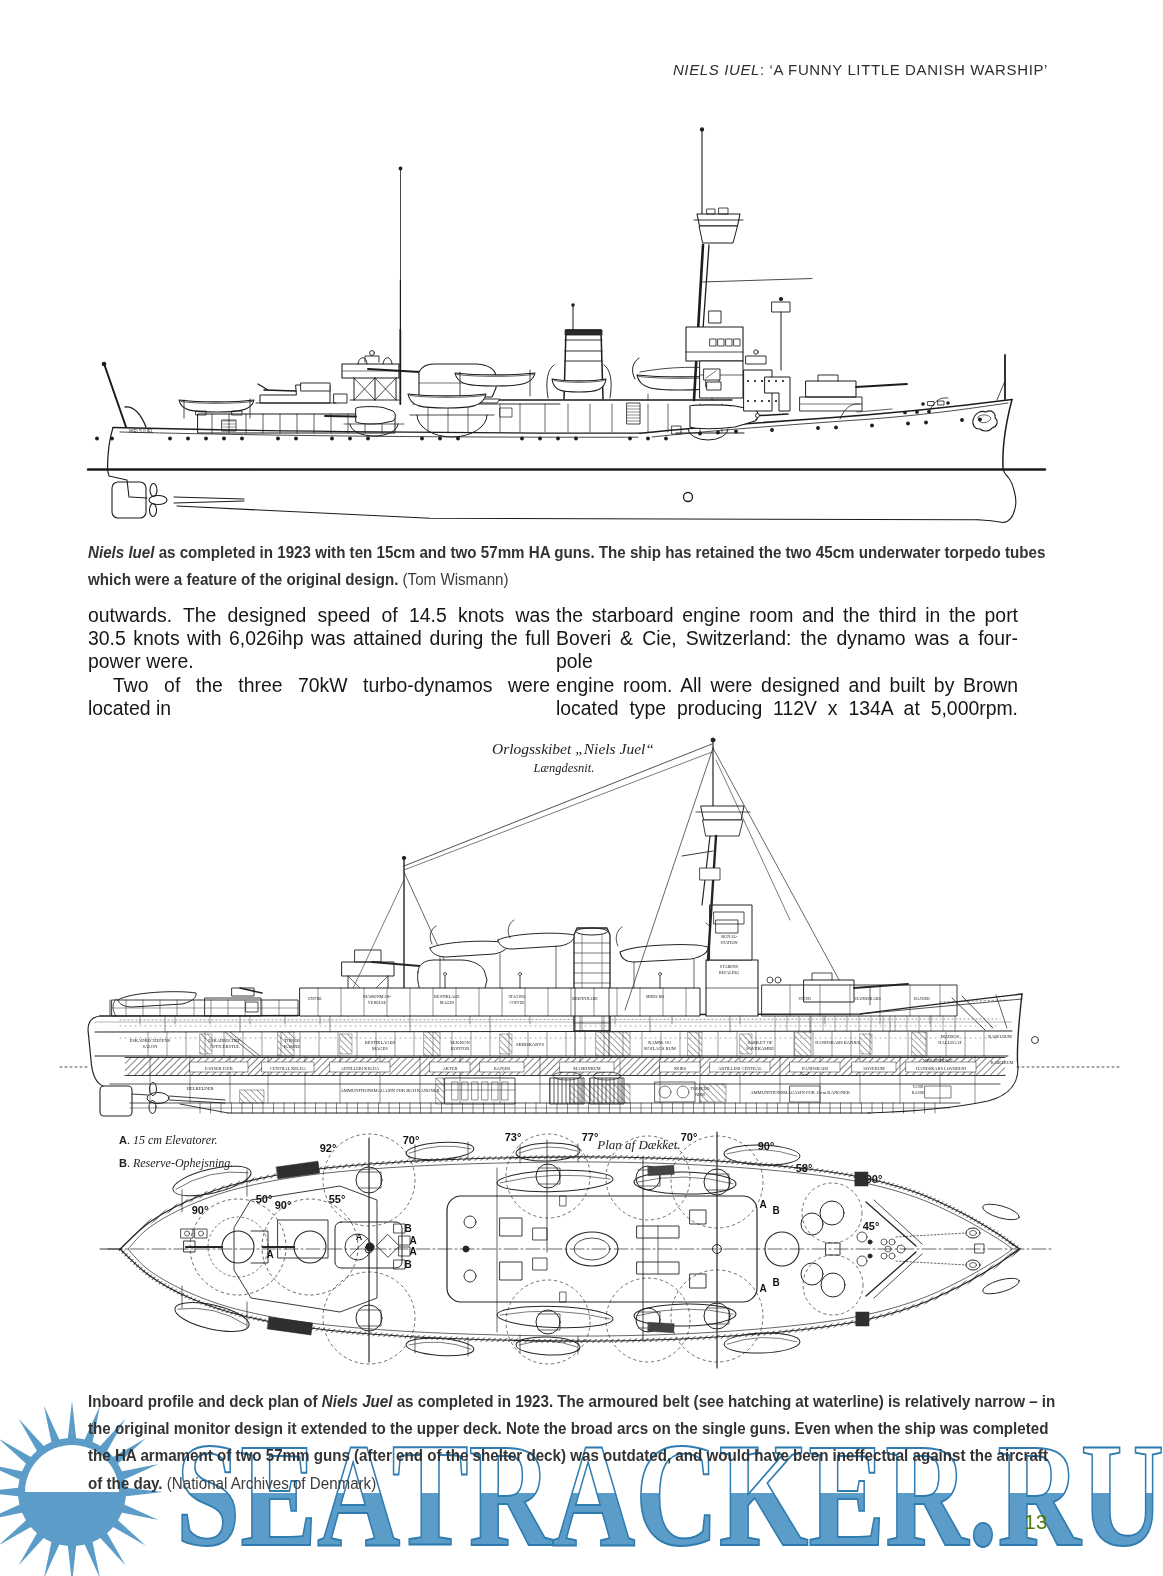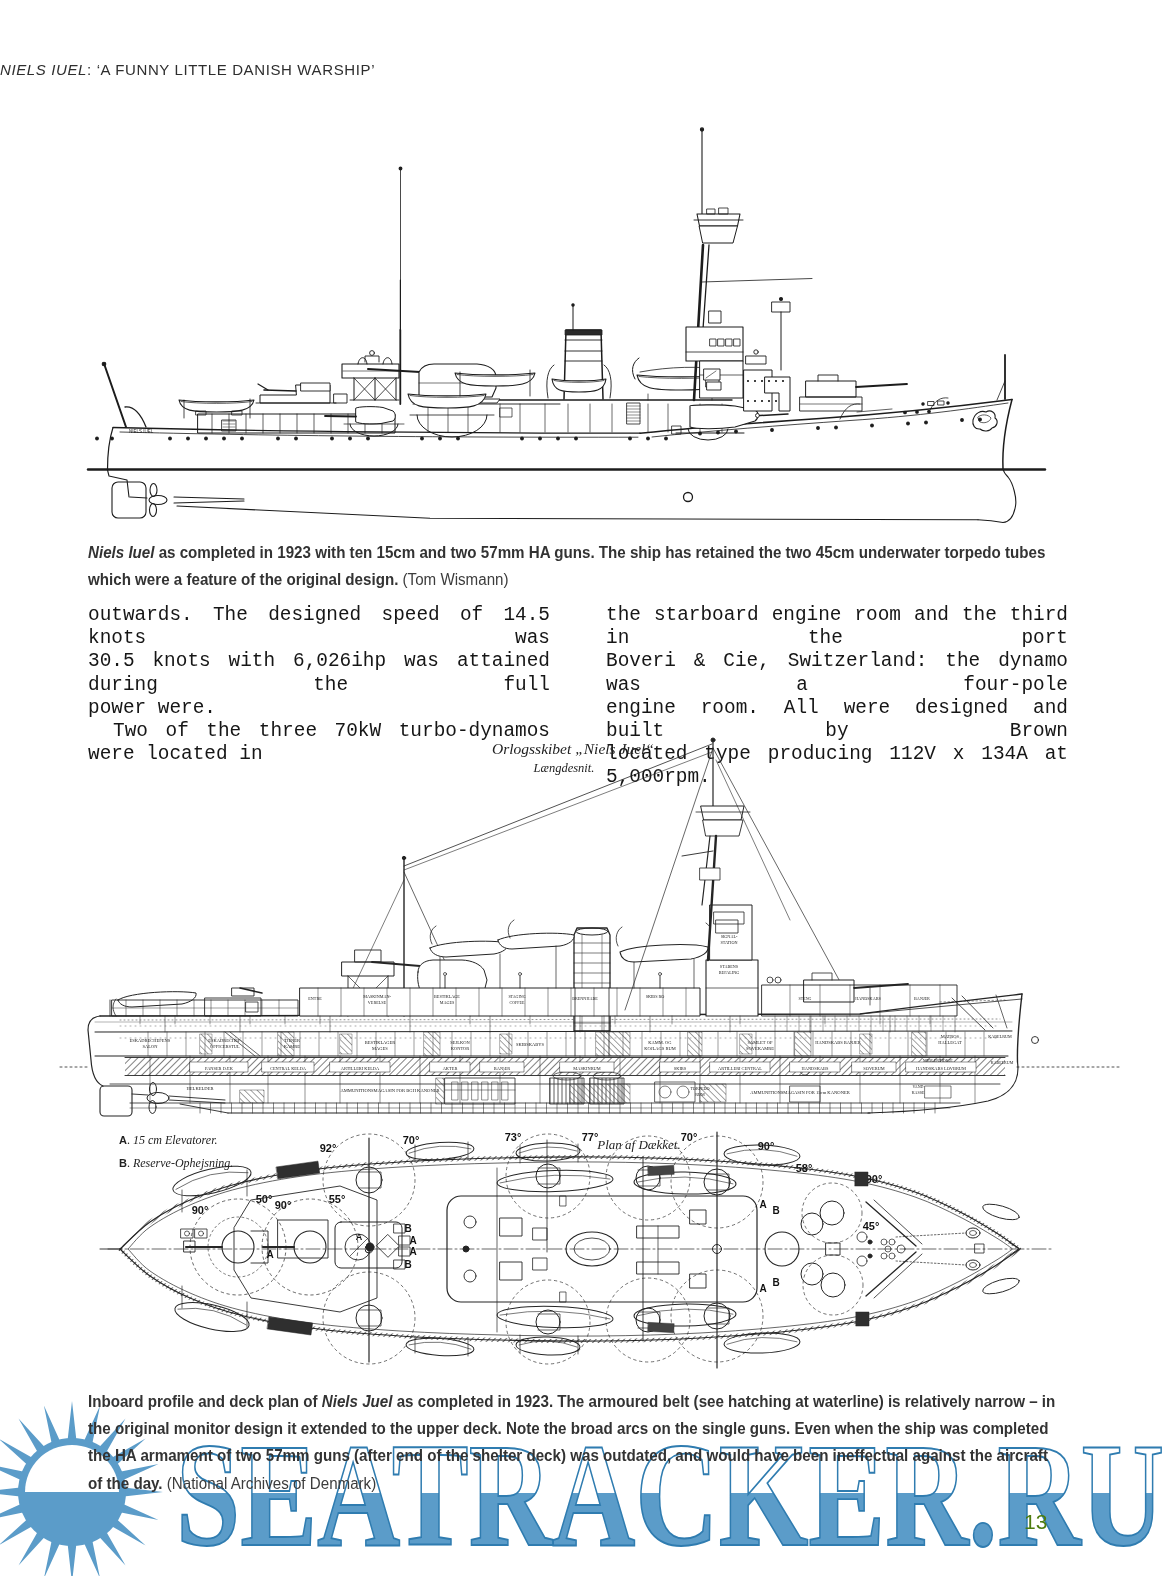--- a/index.html
+++ b/index.html
@@ -1,25 +1,25 @@
 <!DOCTYPE html>
 <html><head>
 <meta charset="utf-8">
 <style>
 html,body{margin:0;padding:0;}
 body{width:1163px;height:1576px;background:#fff;position:relative;overflow:hidden;
   font-family:"Liberation Sans",sans-serif;}
 .abs{position:absolute;}
-#hdr{left:0;top:61px;width:1048px;text-align:left;font-size:15px;letter-spacing:0.62px;
+#hdr{left:0;top:61px;width:1048px;text-align:right;font-size:15px;letter-spacing:0.62px;
   color:#2e2e2e;}
 .cap{font-size:16px;font-weight:700;color:#333;line-height:27.2px;transform:scale(0.946,1);
   transform-origin:0 0;width:1030px;}
 .cap i{font-style:italic;}
 .cap .nrm{font-weight:400;color:#3c3c3c;}
-.body{font-family:Liberation Mono, monospace;font-size:19.4px;line-height:23.2px;color:#161616;
+.body{font-family:Liberation Sans, sans-serif;font-size:19.4px;line-height:23.2px;color:#161616;
   width:462px;}
 .body div{text-align:justify;text-align-last:justify;}
 .body div.last{text-align-last:left;}
 #pageno{left:1024px;top:1510px;font-size:21px;color:#4d7c0f;}
 </style>
 </head>
 <body>
 
 <svg class="abs" style="left:0;top:0;" width="1163" height="1576" viewBox="0 0 1163 1576">
   <defs>
@@ -272,21 +272,21 @@
 which were a feature of the original design. <span class="nrm">(Tom Wismann)</span>
 </div>
 
 <div class="abs body" style="left:88px;top:604px;">
 <div>outwards. The designed speed of 14.5 knots was</div>
 <div>30.5 knots with 6,026ihp was attained during the full</div>
 <div class="last">power were.</div>
 <div class="last"><span style="display:inline-block;width:25px;"></span>Two of the three 70kW turbo-dynamos were located in</div>
 </div>
 
-<div class="abs body" style="left:606px;top:604px;">
+<div class="abs body" style="left:556px;top:604px;">
 <div>the starboard engine room and the third in the port</div>
 <div>Boveri &amp; Cie, Switzerland: the dynamo was a four-pole</div>
 <div>engine room. All were designed and built by Brown</div>
 <div>located type producing 112V x 134A at 5,000rpm.</div>
 </div>
 
 <svg id="d2" class="abs" style="left:0;top:0;" width="1163" height="1400" viewBox="0 0 1163 1400" fill="none" stroke="#252525" stroke-width="1" stroke-linecap="round" stroke-linejoin="round">
 <defs>
       <pattern id="h1" patternUnits="userSpaceOnUse" width="5" height="5" patternTransform="rotate(45)">
         <line x1="0" y1="0" x2="0" y2="5" stroke="#222" stroke-width="1.15"></line>

